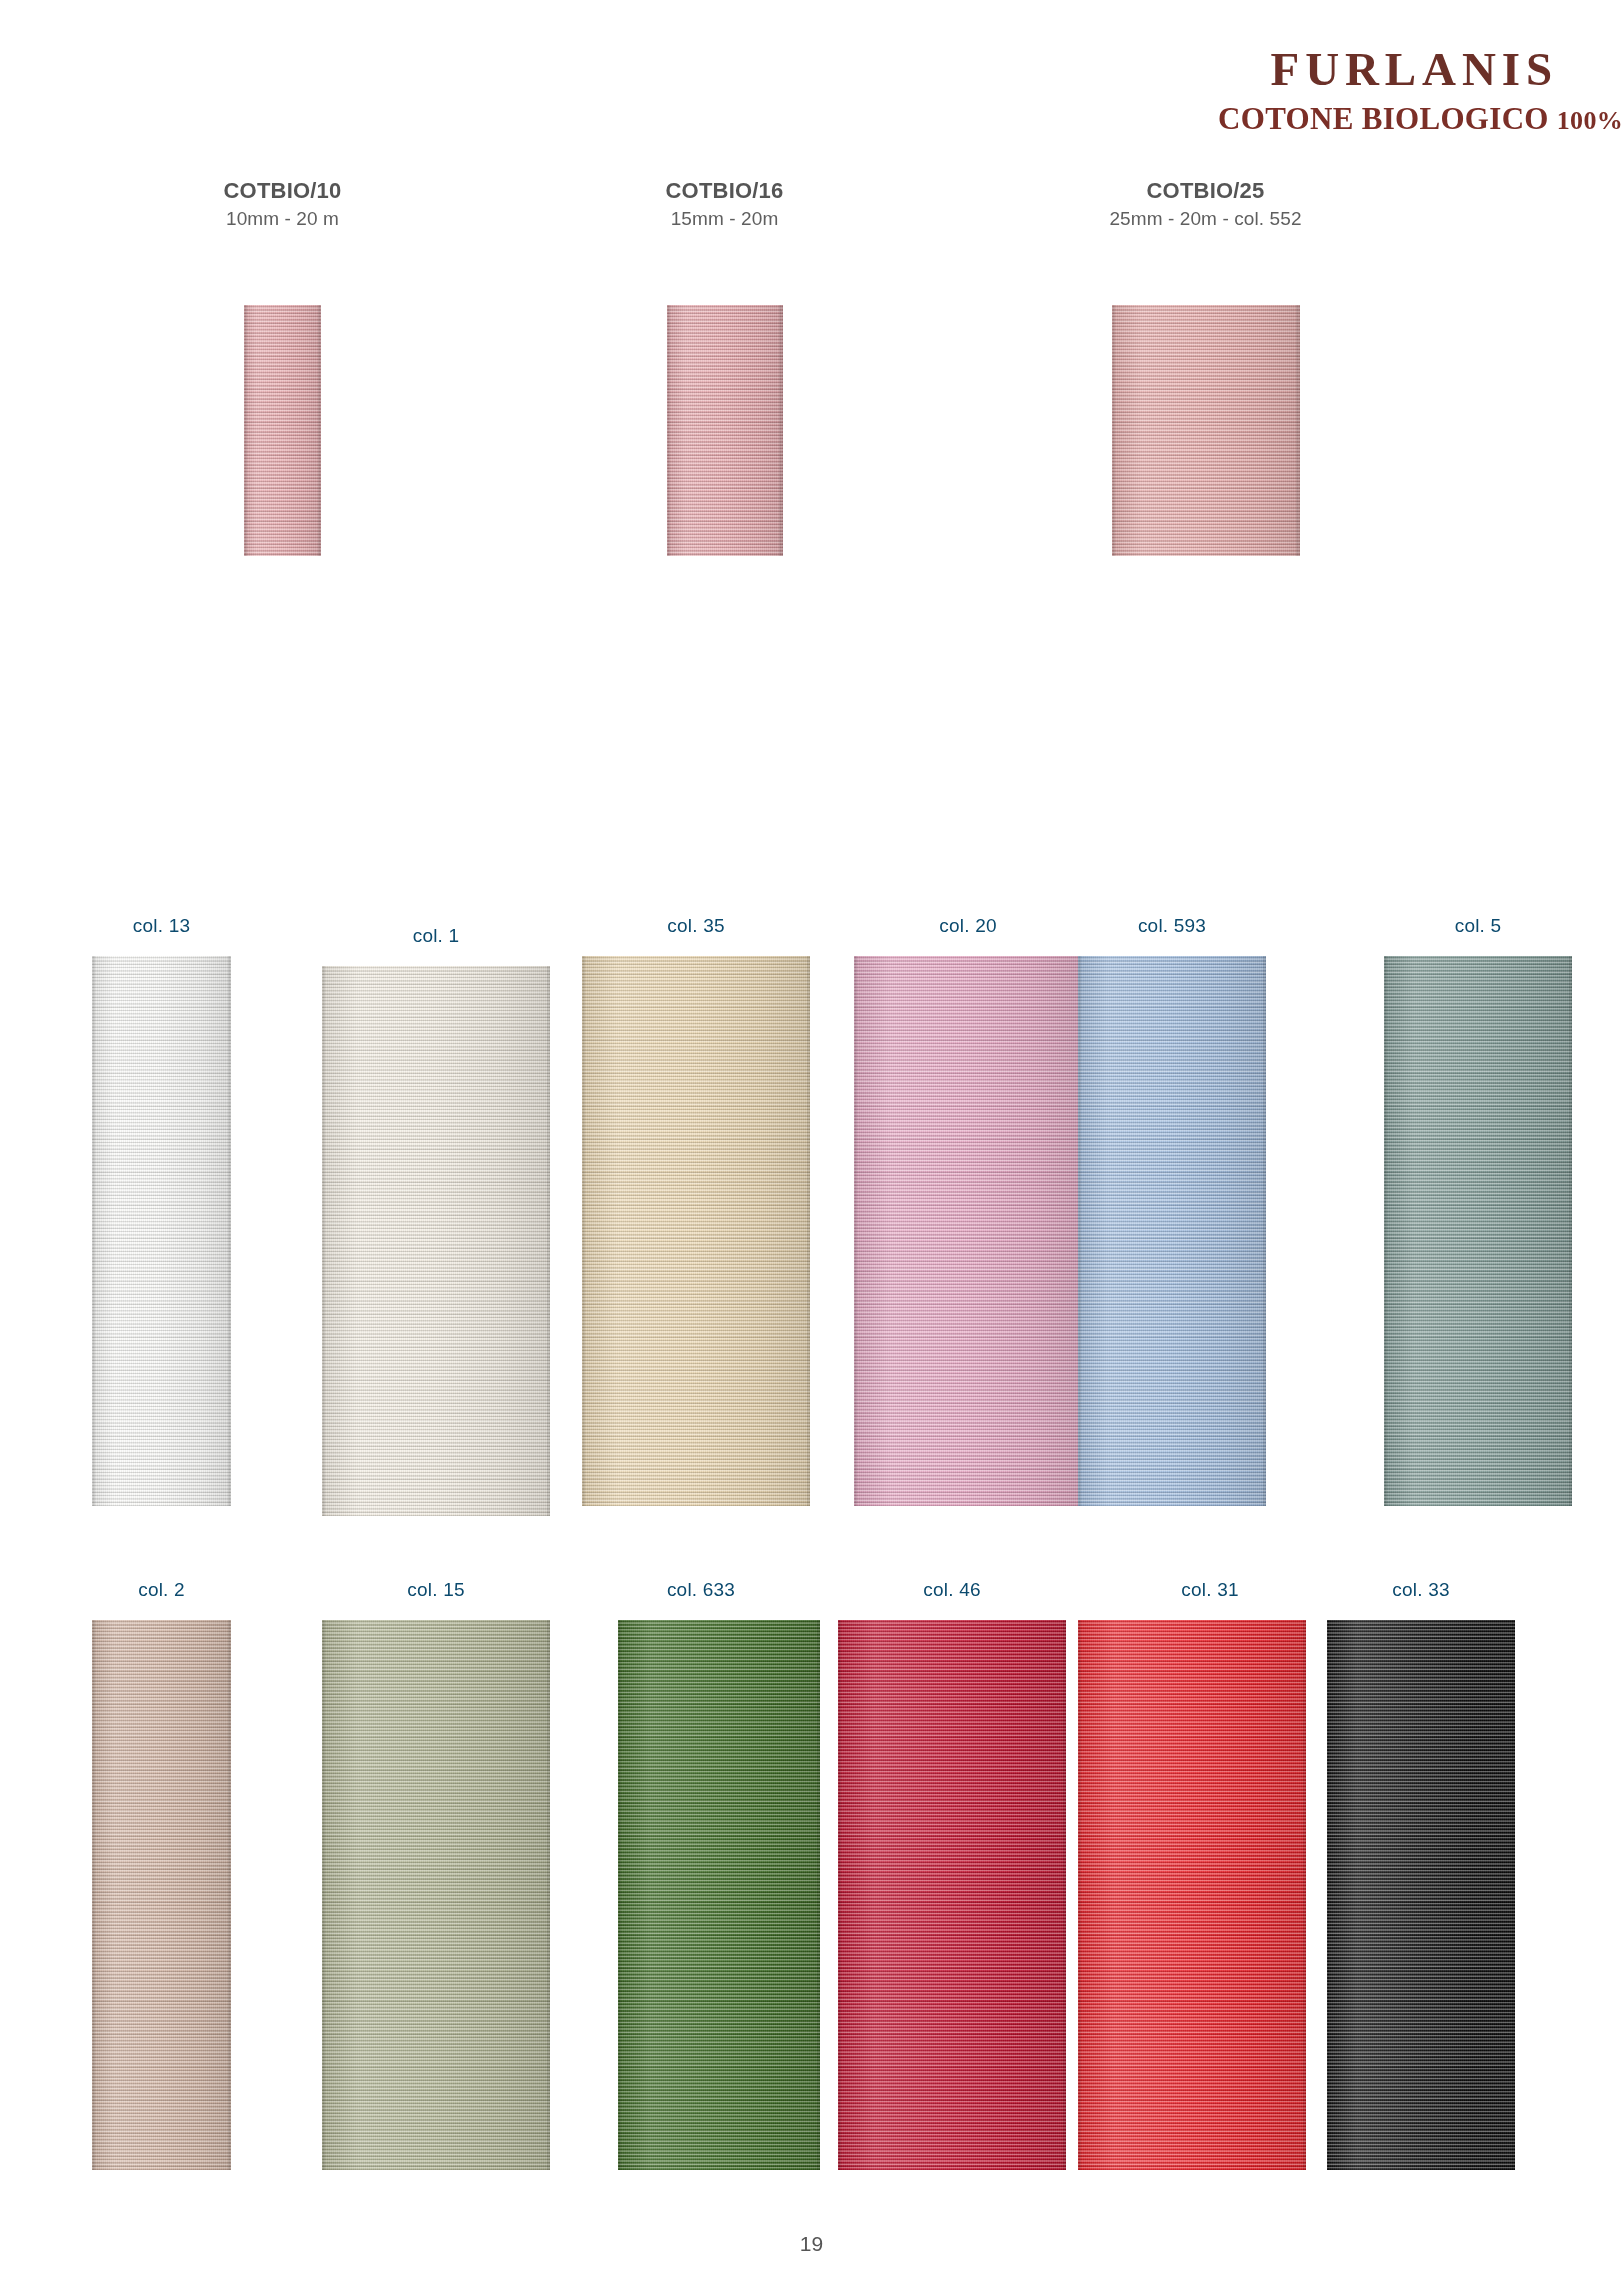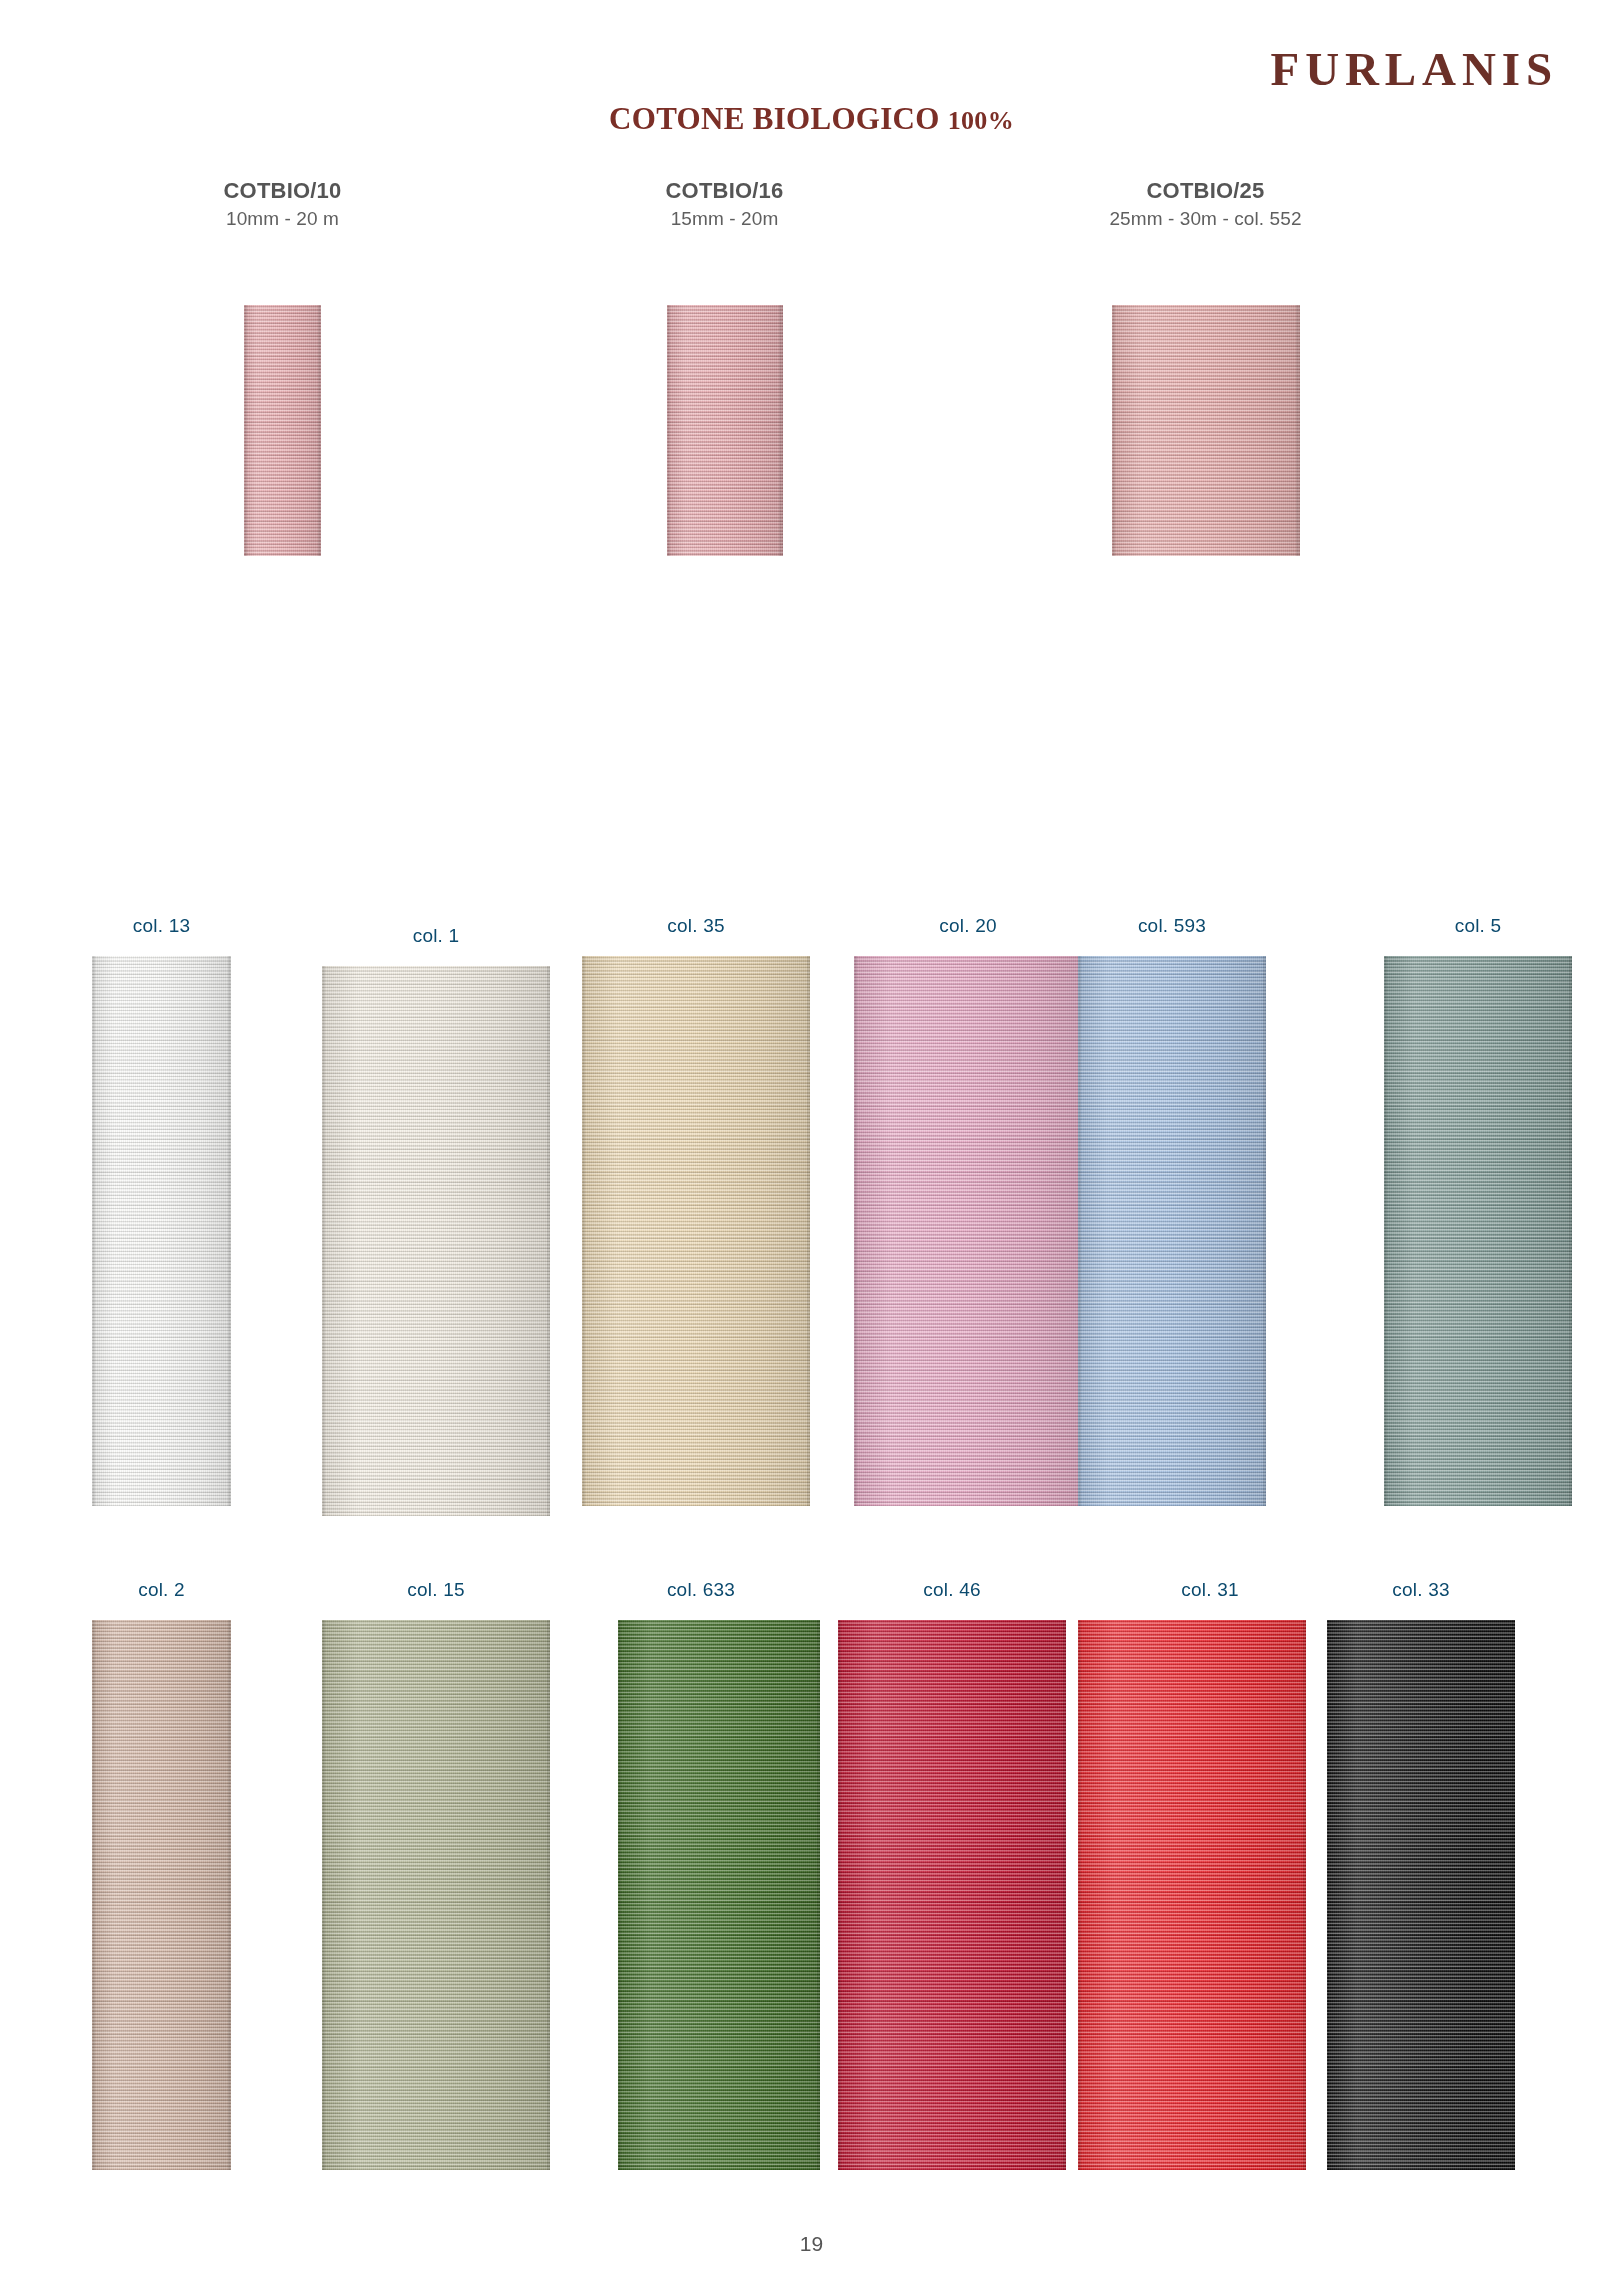--- a/index.html
+++ b/index.html
@@ -31,21 +31,21 @@
     color: #6b3028;
     line-height: 1;
     white-space: nowrap;
   }
 
   .page-title {
     position: absolute;
     top: 101px;
     left: 0;
     width: 1623px;
-    text-align: center;
+    text-align: right;
     font-family: "Liberation Serif", serif;
     font-size: 31px;
     font-weight: 700;
     letter-spacing: 0.3px;
     color: #7b2f27;
   }
   .page-title .pct { font-size: 26px; }
 
   
   .top-group {
@@ -198,21 +198,21 @@
           <div class="ribbon" style="width: 116px; height: 251px; background: rgb(231, 165, 170);">
             <div class="weave"></div>
             <div class="sheen"></div>
             <div class="edge-l"></div>
             <div class="edge-r"></div>
           </div>
         </div>
       </div>
       <div class="product" style="left: 1009px; width: 393px;">
         <div class="product-code">COTBIO/25</div>
-        <div class="product-spec">25mm - 30m - col. 552</div>
+        <div class="product-spec">25mm - 20m - col. 552</div>
         <div class="ribbon-wrap" style="width: 188px;">
           <div class="ribbon" style="width: 188px; height: 251px; background: rgb(231, 169, 168);">
             <div class="weave"></div>
             <div class="sheen"></div>
             <div class="edge-l"></div>
             <div class="edge-r"></div>
           </div>
         </div>
       </div>
     </div>

